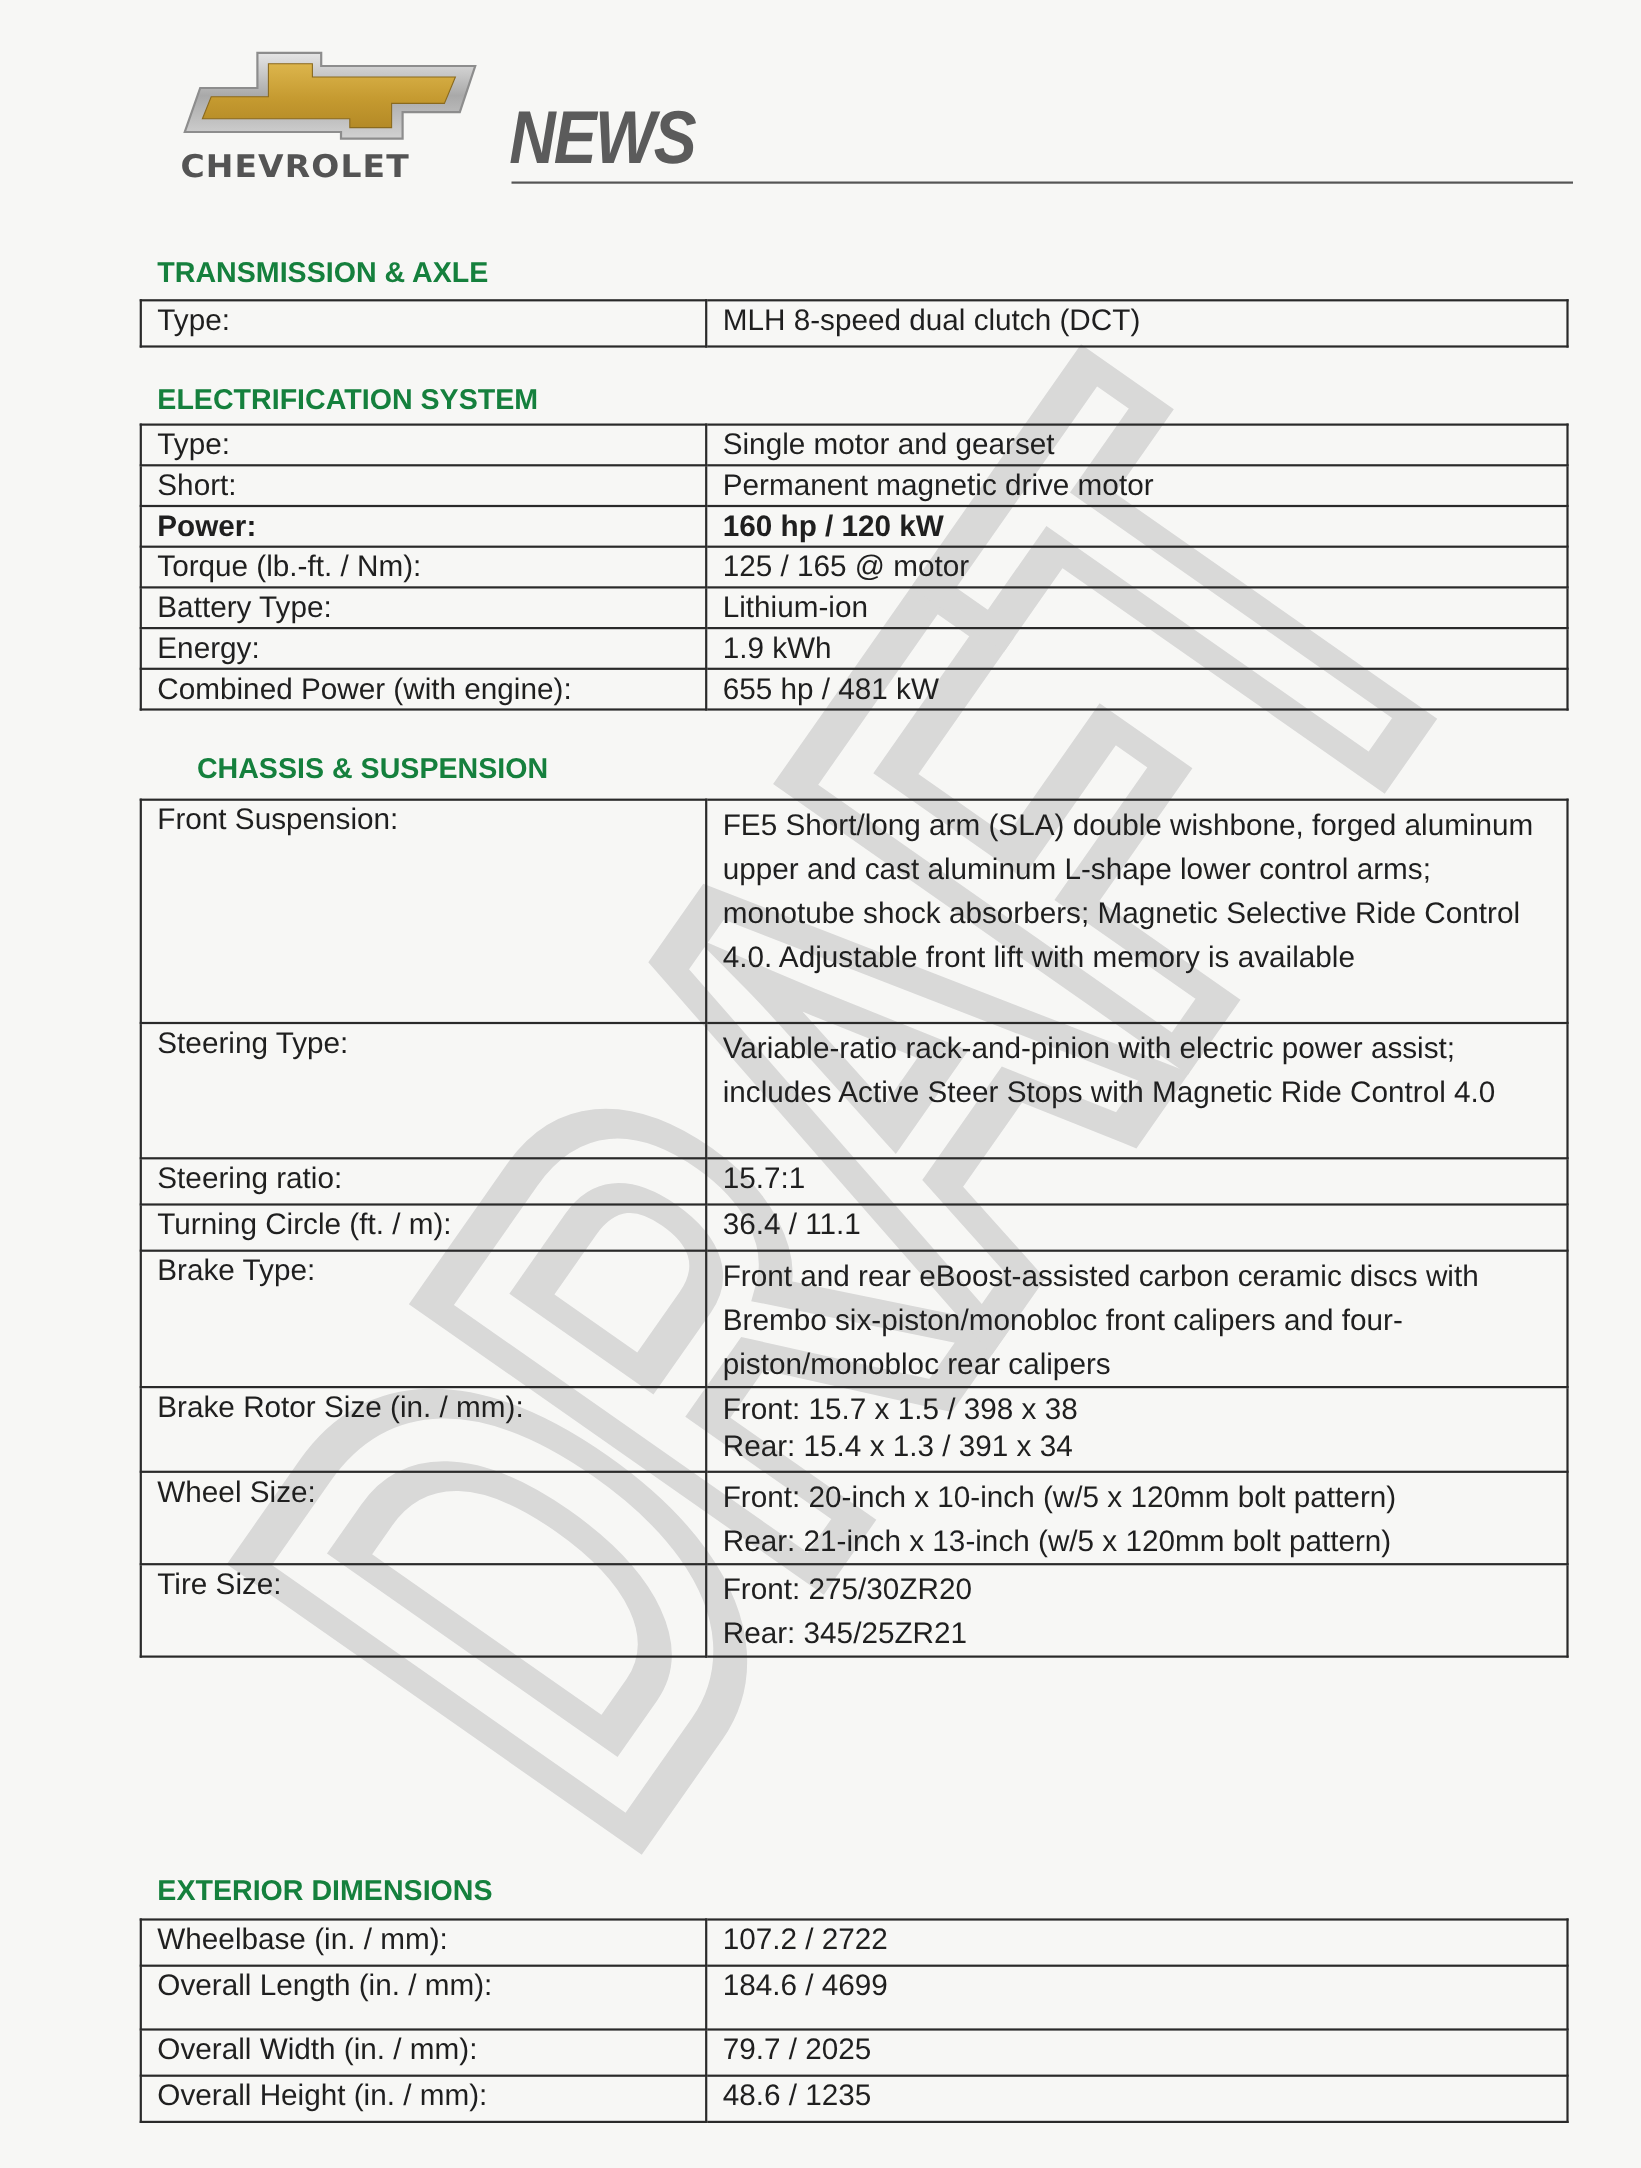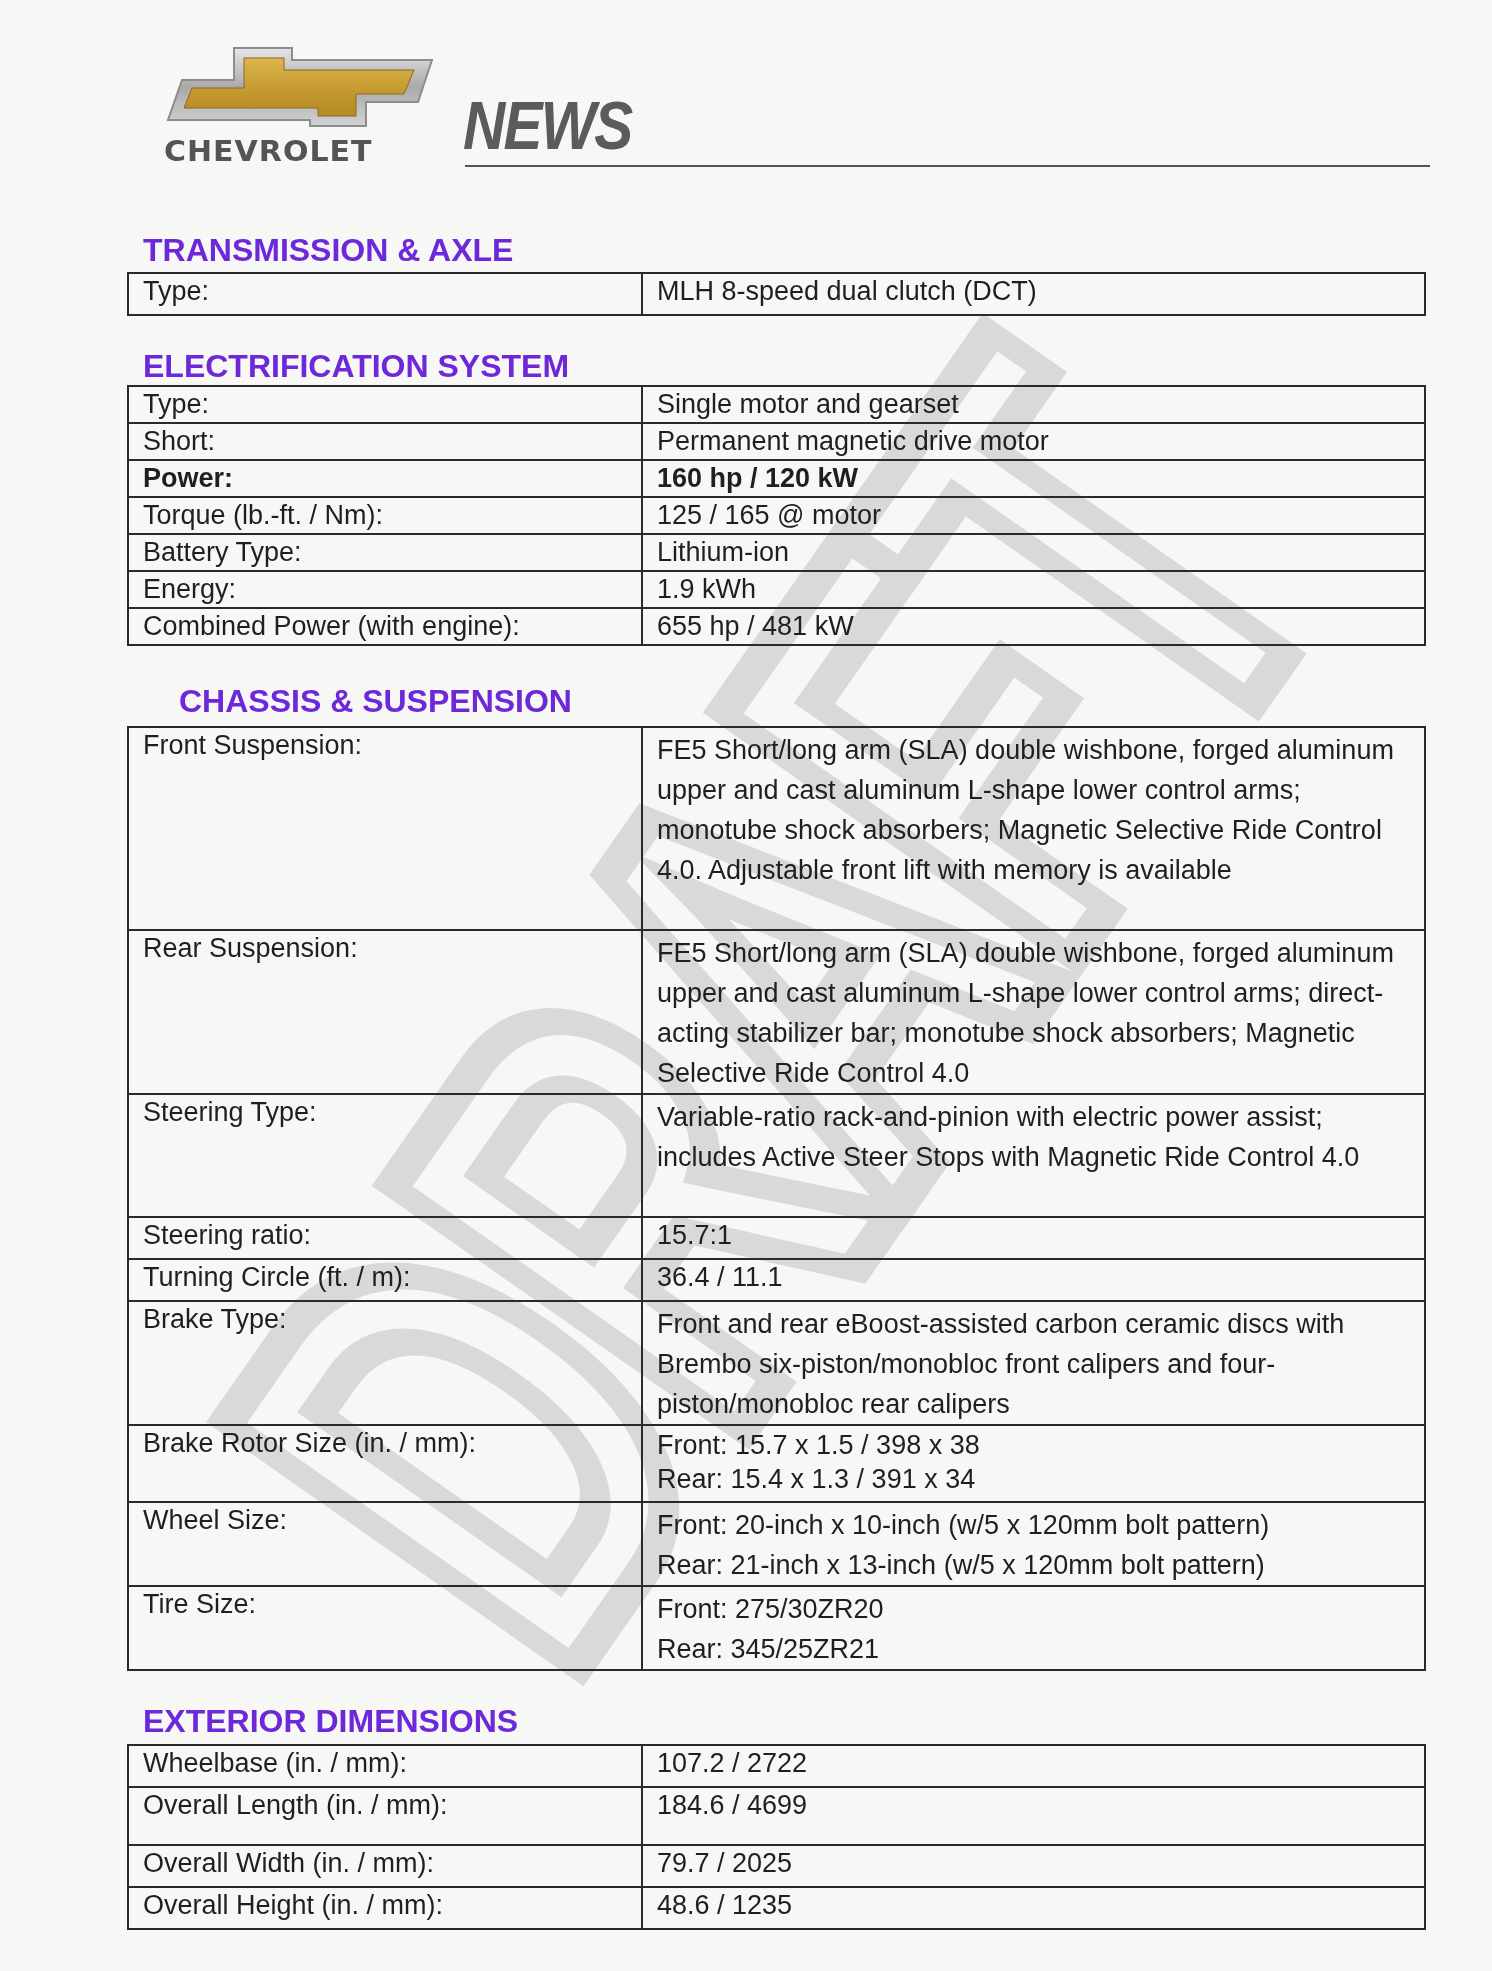--- a/index.html
+++ b/index.html
@@ -20,21 +20,21 @@
     position: absolute; left: 463px; top: 86px;
     font-family: "Liberation Sans", sans-serif; font-weight: bold; font-style: italic;
     font-size: 68px; color: #5b5b5b; letter-spacing: -2px;
     transform: scaleX(0.86); transform-origin: left top;
   }
   .news-rule {
     position: absolute; left: 465px; top: 165px; width: 965px; height: 2px; background: #555;
   }
   .section-title {
     position: absolute; left: 143px;
-    font-weight: bold; font-size: 32px; color: #6d28d9; letter-spacing: 0px;
+    font-weight: bold; font-size: 26px; color: #15803d; letter-spacing: 0px;
   }
   table.spec {
     position: absolute; left: 127px; width: 1299px;
     border-collapse: collapse; table-layout: fixed;
     font-size: 27px; color: #1f1f1f; padding-left: 32px;
   }
   table.spec td {
     border: 2px solid #2a2a2a; vertical-align: top;
     padding: 2px 14px 0 14px; line-height: 31px;
   }
@@ -118,24 +118,20 @@
 </tbody>
   </table>
 
 <div class="section-title" style="top:683px;margin-left:36px;">CHASSIS &amp; SUSPENSION</div>
 <table class="spec" style="top:726px;">
   <tbody>
       <tr style="height:203px;margin-top:36px;">
     <td class="k">Front Suspension:</td>
     <td class="v multi">FE5 Short/long arm (SLA) double wishbone, forged aluminum upper and cast aluminum L-shape lower control arms; monotube shock absorbers; Magnetic Selective Ride Control 4.0. Adjustable front lift with memory is available</td>
   </tr>
-  <tr style="height:162px;">
-    <td class="k">Rear Suspension:</td>
-    <td class="v multi">FE5 Short/long arm (SLA) double wishbone, forged aluminum upper and cast aluminum L-shape lower control arms; direct-acting stabilizer bar; monotube shock absorbers; Magnetic Selective Ride Control 4.0</td>
-  </tr>
   <tr style="height:123px;">
     <td class="k">Steering Type:</td>
     <td class="v multi">Variable-ratio rack-and-pinion with electric power assist; includes Active Steer Stops with Magnetic Ride Control 4.0</td>
   </tr>
   <tr style="height:42px;">
     <td class="k">Steering ratio:</td>
     <td class="v">15.7:1</td>
   </tr>
   <tr style="height:42px;">
     <td class="k">Turning Circle (ft. / m):</td>

